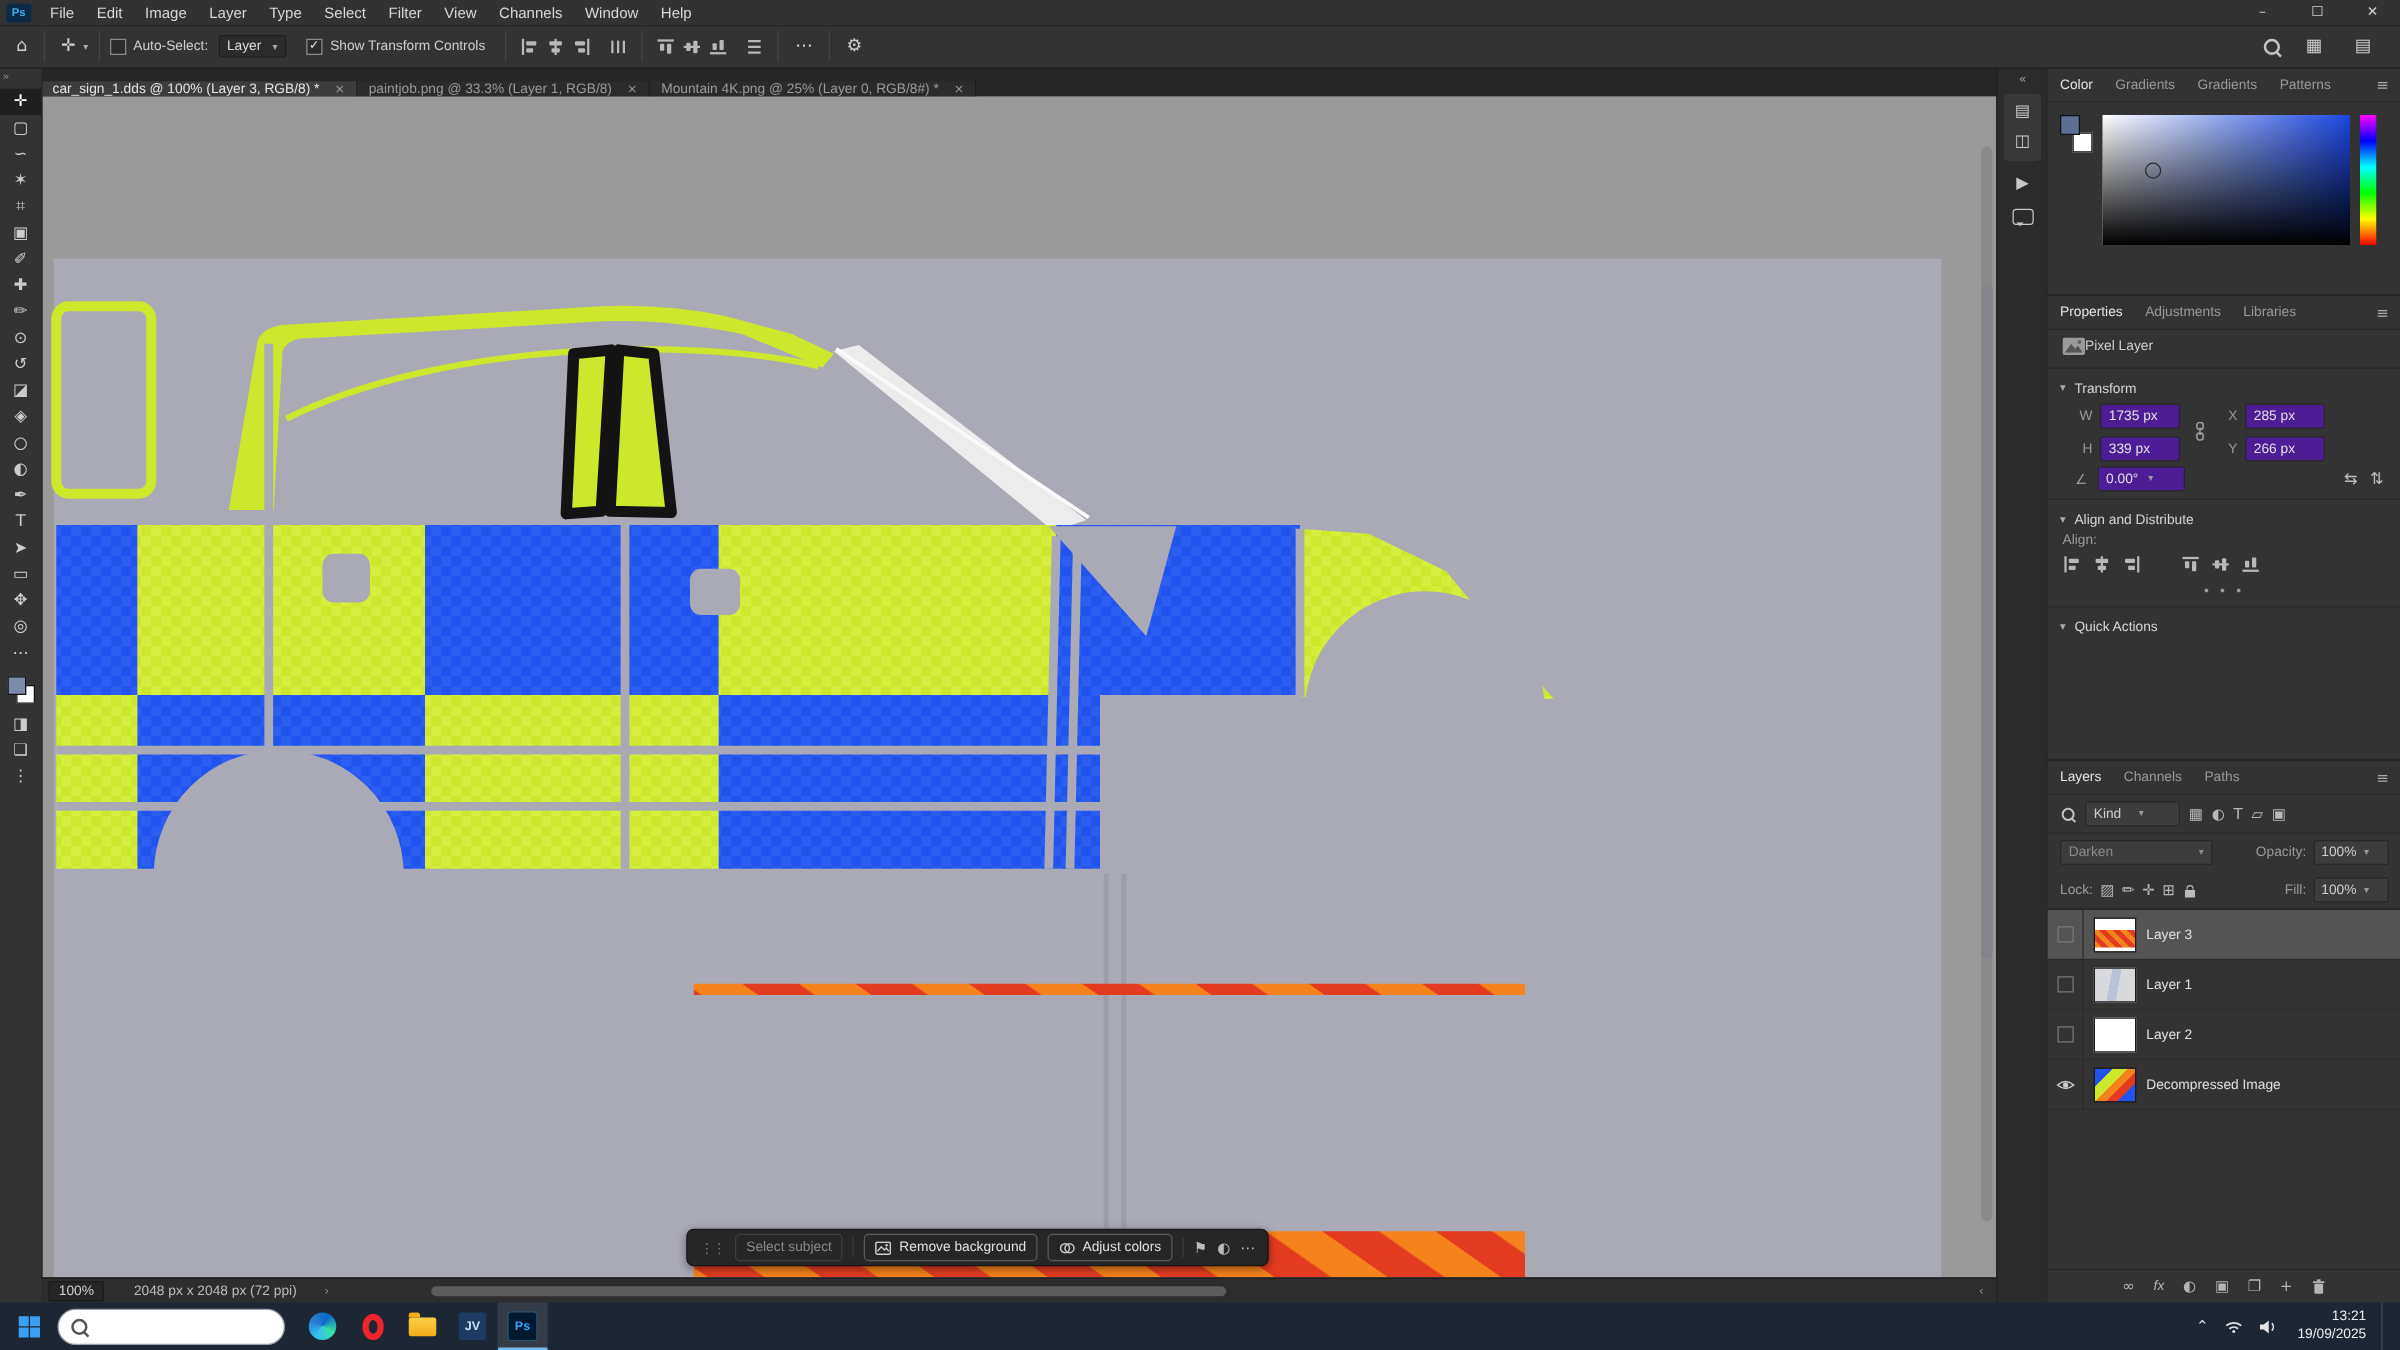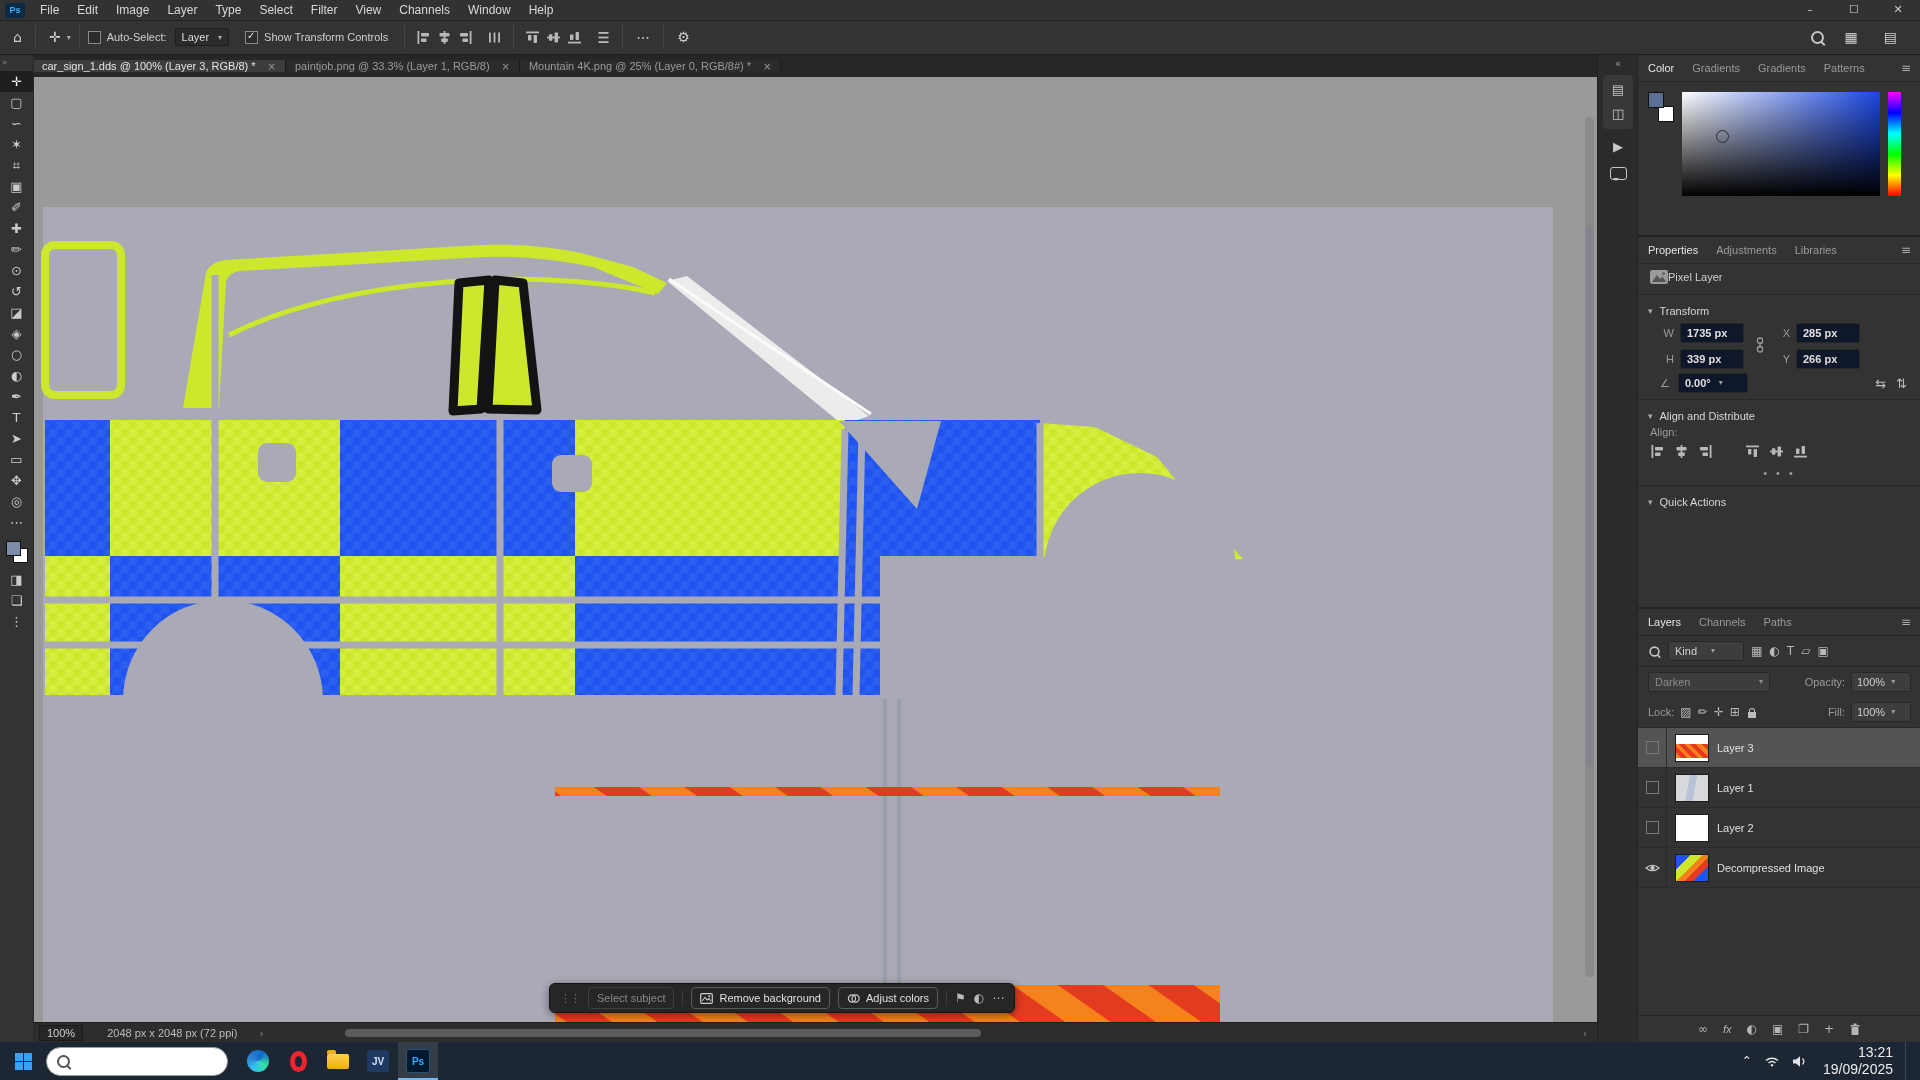--- a/index.html
+++ b/index.html
@@ -20,21 +20,21 @@
   .ob-caret{font-size:8px;color:#aaa;margin-left:1px;}
   .cb{width:11px;height:11px;border:1px solid #8a8a8a;background:#2c2c2c;display:inline-block;position:relative;margin-right:6px;}
   .cb.checked:after{content:"✓";position:absolute;left:1px;top:-2px;font-size:10px;color:#e8e8e8;}
   .dd{background:#2b2b2b;border:1px solid #1e1e1e;border-radius:2px;padding:2px 6px;display:inline-flex;align-items:center;gap:8px;color:#ddd;}
   .ai,.di{width:15px;height:15px;display:block;fill:#b8b8b8;}
   .ob-right{margin-left:auto;display:flex;align-items:center;gap:16px;padding-right:10px;}
   .mag{width:9px;height:9px;border:2px solid #c5c5c5;border-radius:50%;position:relative;display:inline-block;}
   .mag:after{content:"";position:absolute;width:2px;height:5px;background:#c5c5c5;left:9px;top:8px;transform:rotate(-45deg);}
 
   
-  .tabbar{position:absolute;left:33px;top:55px;width:1564px;height:22px;background:#262626;display:flex;align-items:center;z-index:20;}
+  .tabbar{position:absolute;left:33px;top:55px;width:1564px;height:22px;background:#262626;display:flex;align-items:flex-end;z-index:20;}
   .tab{display:flex;align-items:center;padding:0 9px;font-size:11px;background:#2b2b2b;color:#9a9a9a;border-right:1px solid #1c1c1c;}
   .tab.active{background:#3d3d3d;color:#e4e4e4;}
   .tab-close{margin-left:12px;font-size:10px;color:#9a9a9a;}
 
   
   .toolbar{position:absolute;left:0;top:55px;width:33px;bottom:38px;background:#333333;border-right:1px solid #282828;z-index:20;display:flex;flex-direction:column;align-items:center;}
   .tb-chevrons{width:100%;text-align:left;color:#8a8a8a;font-size:9px;padding:2px 0 4px 4px;}
   .tool{width:33px;height:21px;line-height:21px;text-align:center;font-size:13px;color:#cccccc;}
   .tool.active{background:#1f1f1f;color:#ffffff;}
   .tb-colors{position:relative;width:22px;height:22px;margin:8px 0 6px 0;}
@@ -84,21 +84,21 @@
   .grad{position:relative;width:198px;height:104px;background:linear-gradient(to bottom,rgba(0,0,0,0),#000),linear-gradient(to right,#ffffff,#1a47e0);}
   .grad-marker{position:absolute;left:34px;top:38px;width:11px;height:11px;border:1.5px solid #2b2b2b;border-radius:50%;}
   .huebar{width:13px;height:104px;background:linear-gradient(to bottom,#ff00ff,#0000ff,#00ffff,#00ff00,#ffff00,#ff0000);}
   .panel-properties{height:370px;border-bottom:2px solid #242424;overflow:hidden;}
   .prow{display:flex;align-items:center;gap:0;padding:6px 12px;}
   .pixel-ic{width:18px;height:14px;border-radius:2px;overflow:hidden;}
   .sec-head{display:flex;align-items:center;gap:7px;padding:6px 10px 4px;color:#d6d6d6;}
   .sec-caret{font-size:9px;color:#aaa;}
   .tgrid{display:grid;grid-template-columns:14px 64px 20px 14px 64px;column-gap:6px;row-gap:6px;margin:2px 0 4px 22px;align-items:center;}
   .tlabel{color:#9a9a9a;text-align:right;}
-  .field{background:#0f172a;border:1px solid #272727;border-radius:2px;height:18px;line-height:18px;padding:0 6px;color:#e0e0e0;font-weight:bold;}
+  .field{background:#4c1d95;border:1px solid #272727;border-radius:2px;height:18px;line-height:18px;padding:0 6px;color:#e0e0e0;}
   .chain{grid-row:1/3;grid-column:3;justify-self:center;}
   .angle-row{display:flex;align-items:center;gap:8px;margin:4px 0 6px 22px;}
   .flipset{margin-left:auto;margin-right:14px;display:flex;gap:10px;color:#bdbdbd;font-size:13px;}
   .divider{height:1px;background:#272727;margin:4px 0;}
   .align-label{color:#9a9a9a;padding:0 12px;}
   .align-row{display:flex;gap:9px;padding:6px 12px 2px;}
   .align-gap{width:14px;}
   .dots-row{text-align:center;color:#9f9f9f;letter-spacing:3px;padding:6px 0 2px;}
   .panel-layers{flex:1;display:flex;flex-direction:column;overflow:hidden;}
   .filter-row{display:flex;align-items:center;gap:7px;padding:5px 10px;border-bottom:1px solid #272727;}
@@ -140,21 +140,21 @@
   .tb-app{width:40px;height:38px;display:flex;align-items:center;justify-content:center;}
   .tb-app.active{background:rgba(255,255,255,0.10);box-shadow:inset 0 -2px 0 #76b9ed;}
   .edge-ic{width:22px;height:22px;border-radius:50%;background:conic-gradient(from 210deg,#35c1f1,#2b7cd3,#0d68c9,#35e0a1,#35c1f1);}
   .opera-ic{width:17px;height:21px;border:5px solid #f0242e;border-radius:50%;box-sizing:border-box;}
   .folder-ic{position:relative;width:22px;height:15px;background:linear-gradient(#ffd04a,#f0ad18);border-radius:2px;}
   .folder-ic:before{content:"";position:absolute;top:-4px;left:0;width:9px;height:4px;background:#f0ad18;border-radius:2px 2px 0 0;}
   .navy-ic{width:22px;height:22px;border-radius:3px;background:#1e3a63;color:#cfe0f5;font-size:10px;font-weight:bold;display:flex;align-items:center;justify-content:center;}
   .ps-ic{width:22px;height:22px;border-radius:3px;background:#00192e;border:1px solid #26536e;color:#31a8ff;font-size:10px;font-weight:bold;display:flex;align-items:center;justify-content:center;}
   .tray{margin-left:auto;display:flex;align-items:center;gap:12px;padding-right:10px;}
   .tray-ic{color:#e4e4e4;font-size:12px;}
-  .clock{text-align:right;color:#ededed;font-size:14px;line-height:1.25;padding-left:4px;}
+  .clock{text-align:right;color:#ededed;font-size:11px;line-height:1.25;padding-left:4px;}
   .show-desktop{width:4px;height:38px;border-left:1px solid #3a4a5c;}
 </style>
 </head>
 <body>
 
 <div class="app">
 
   <div class="menubar">
     <div class="ps-logo">Ps</div>
     <span class="menu-item">File</span>

